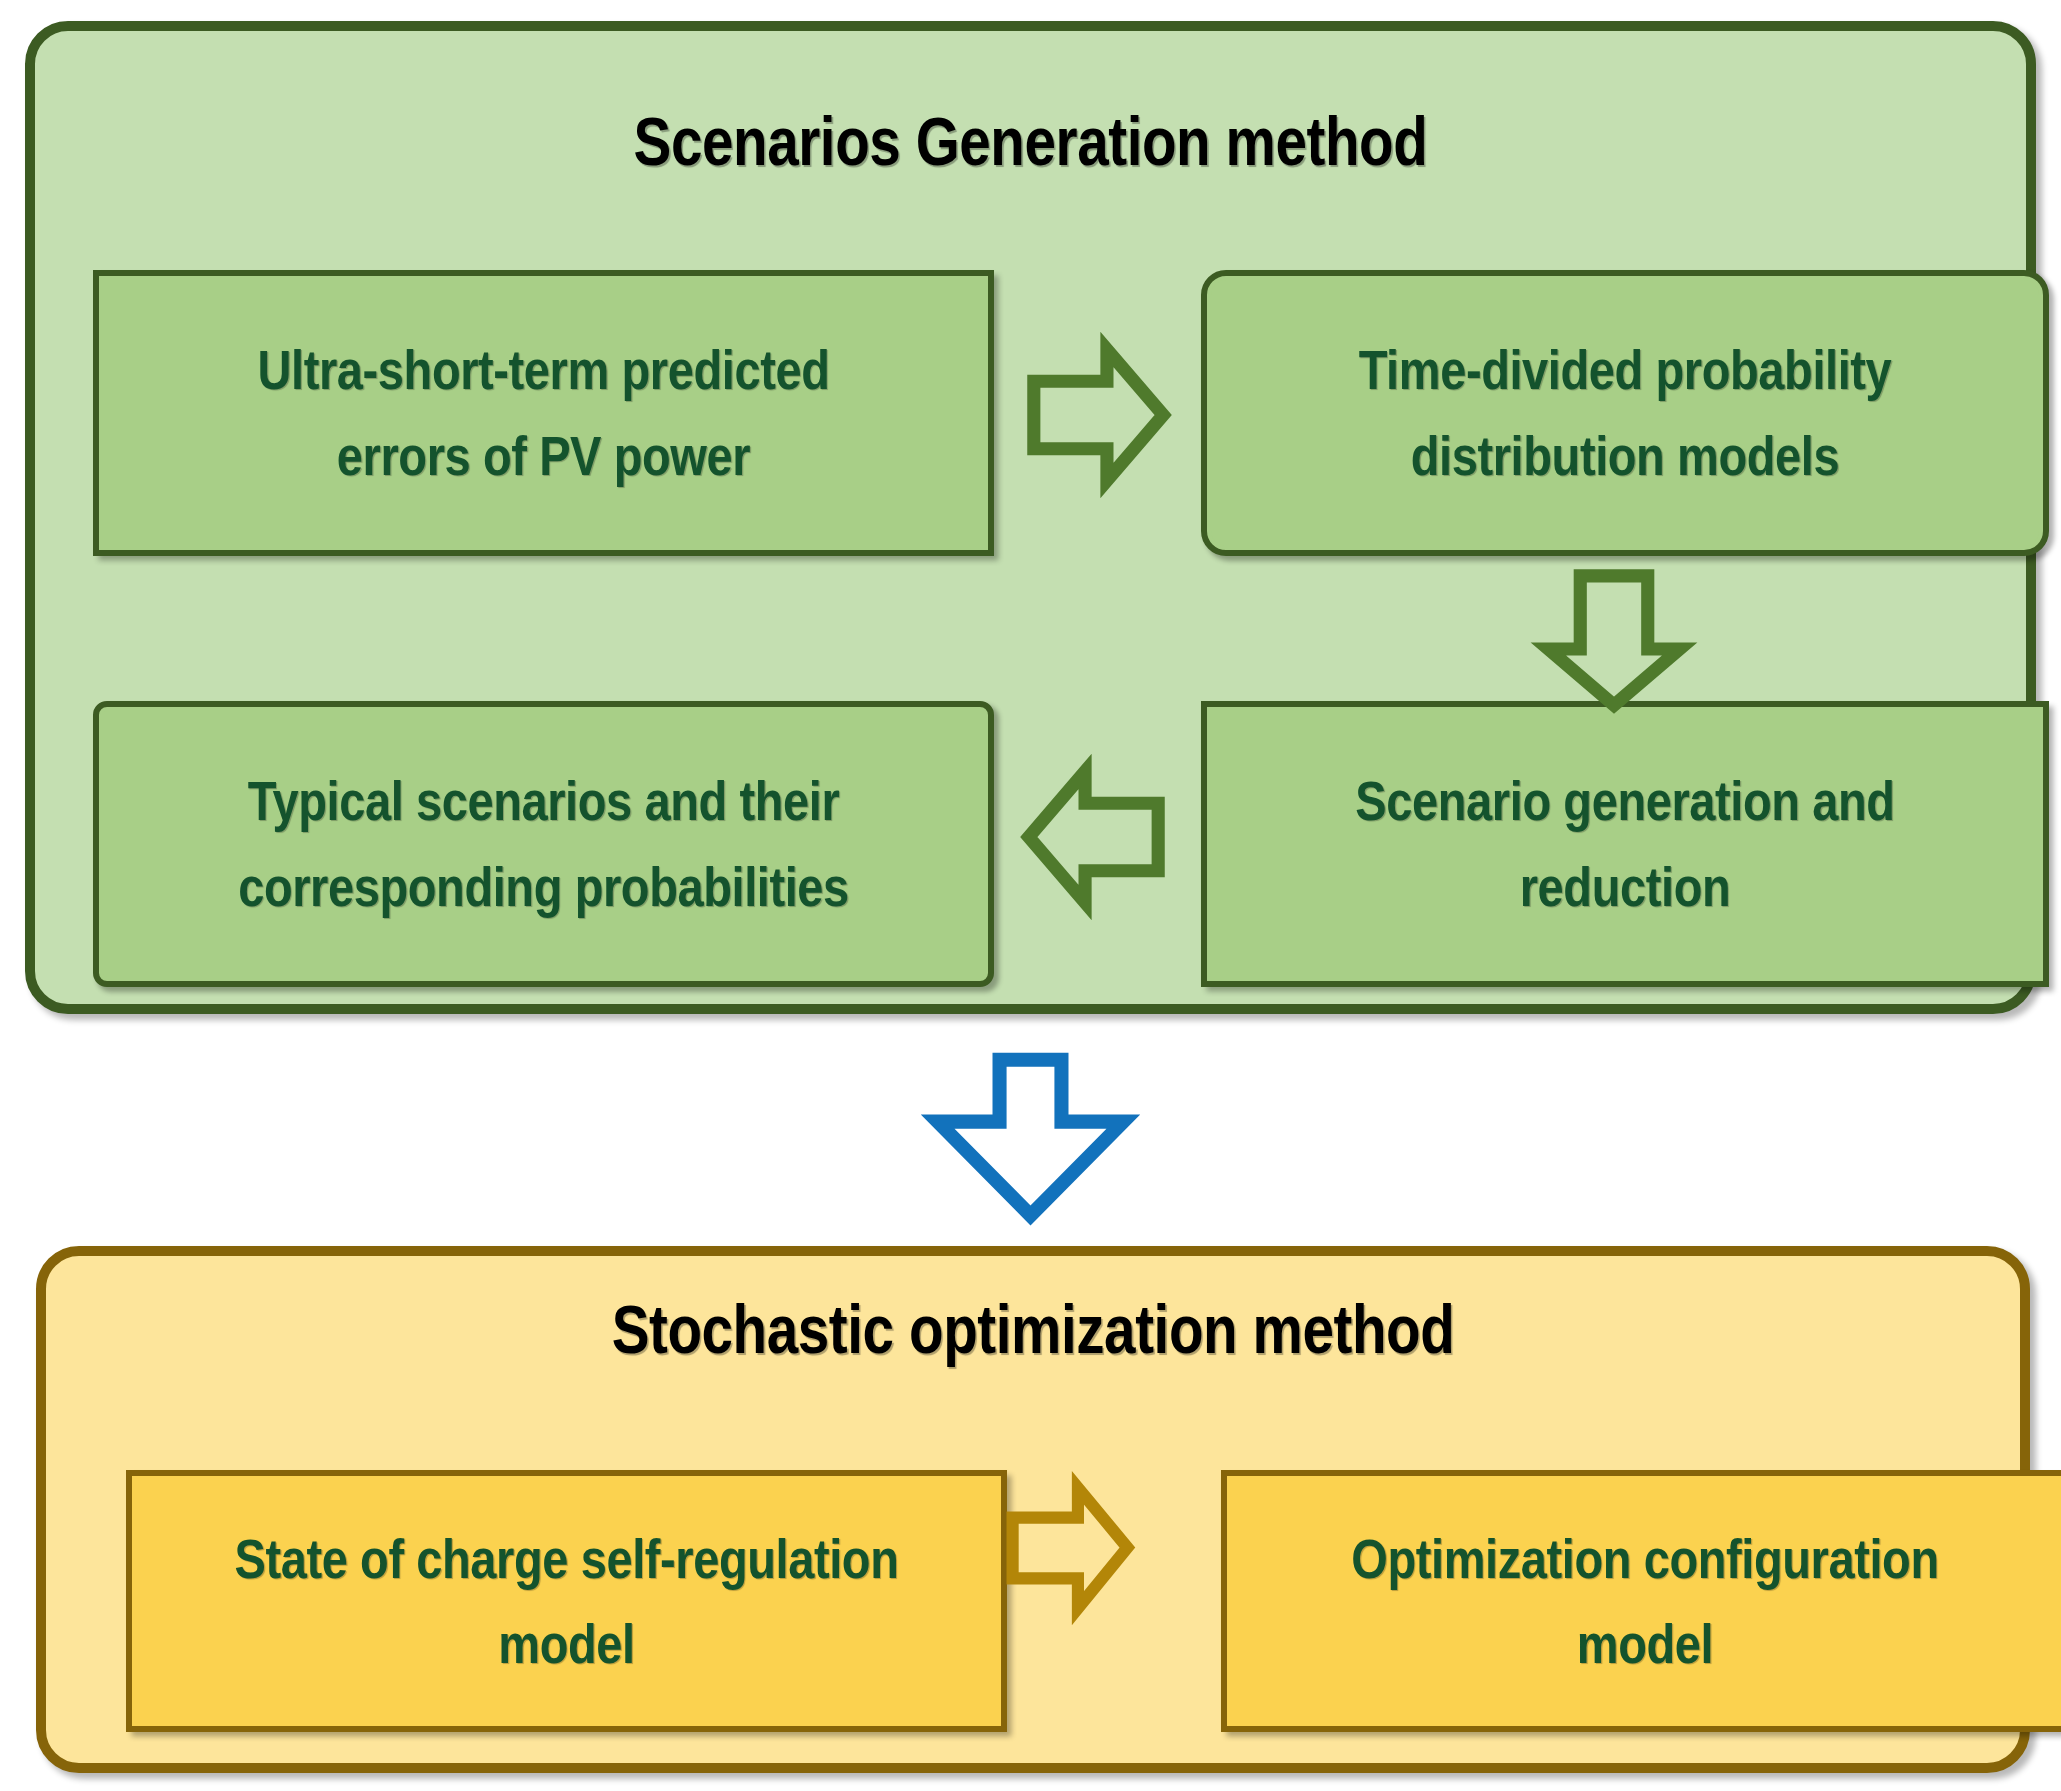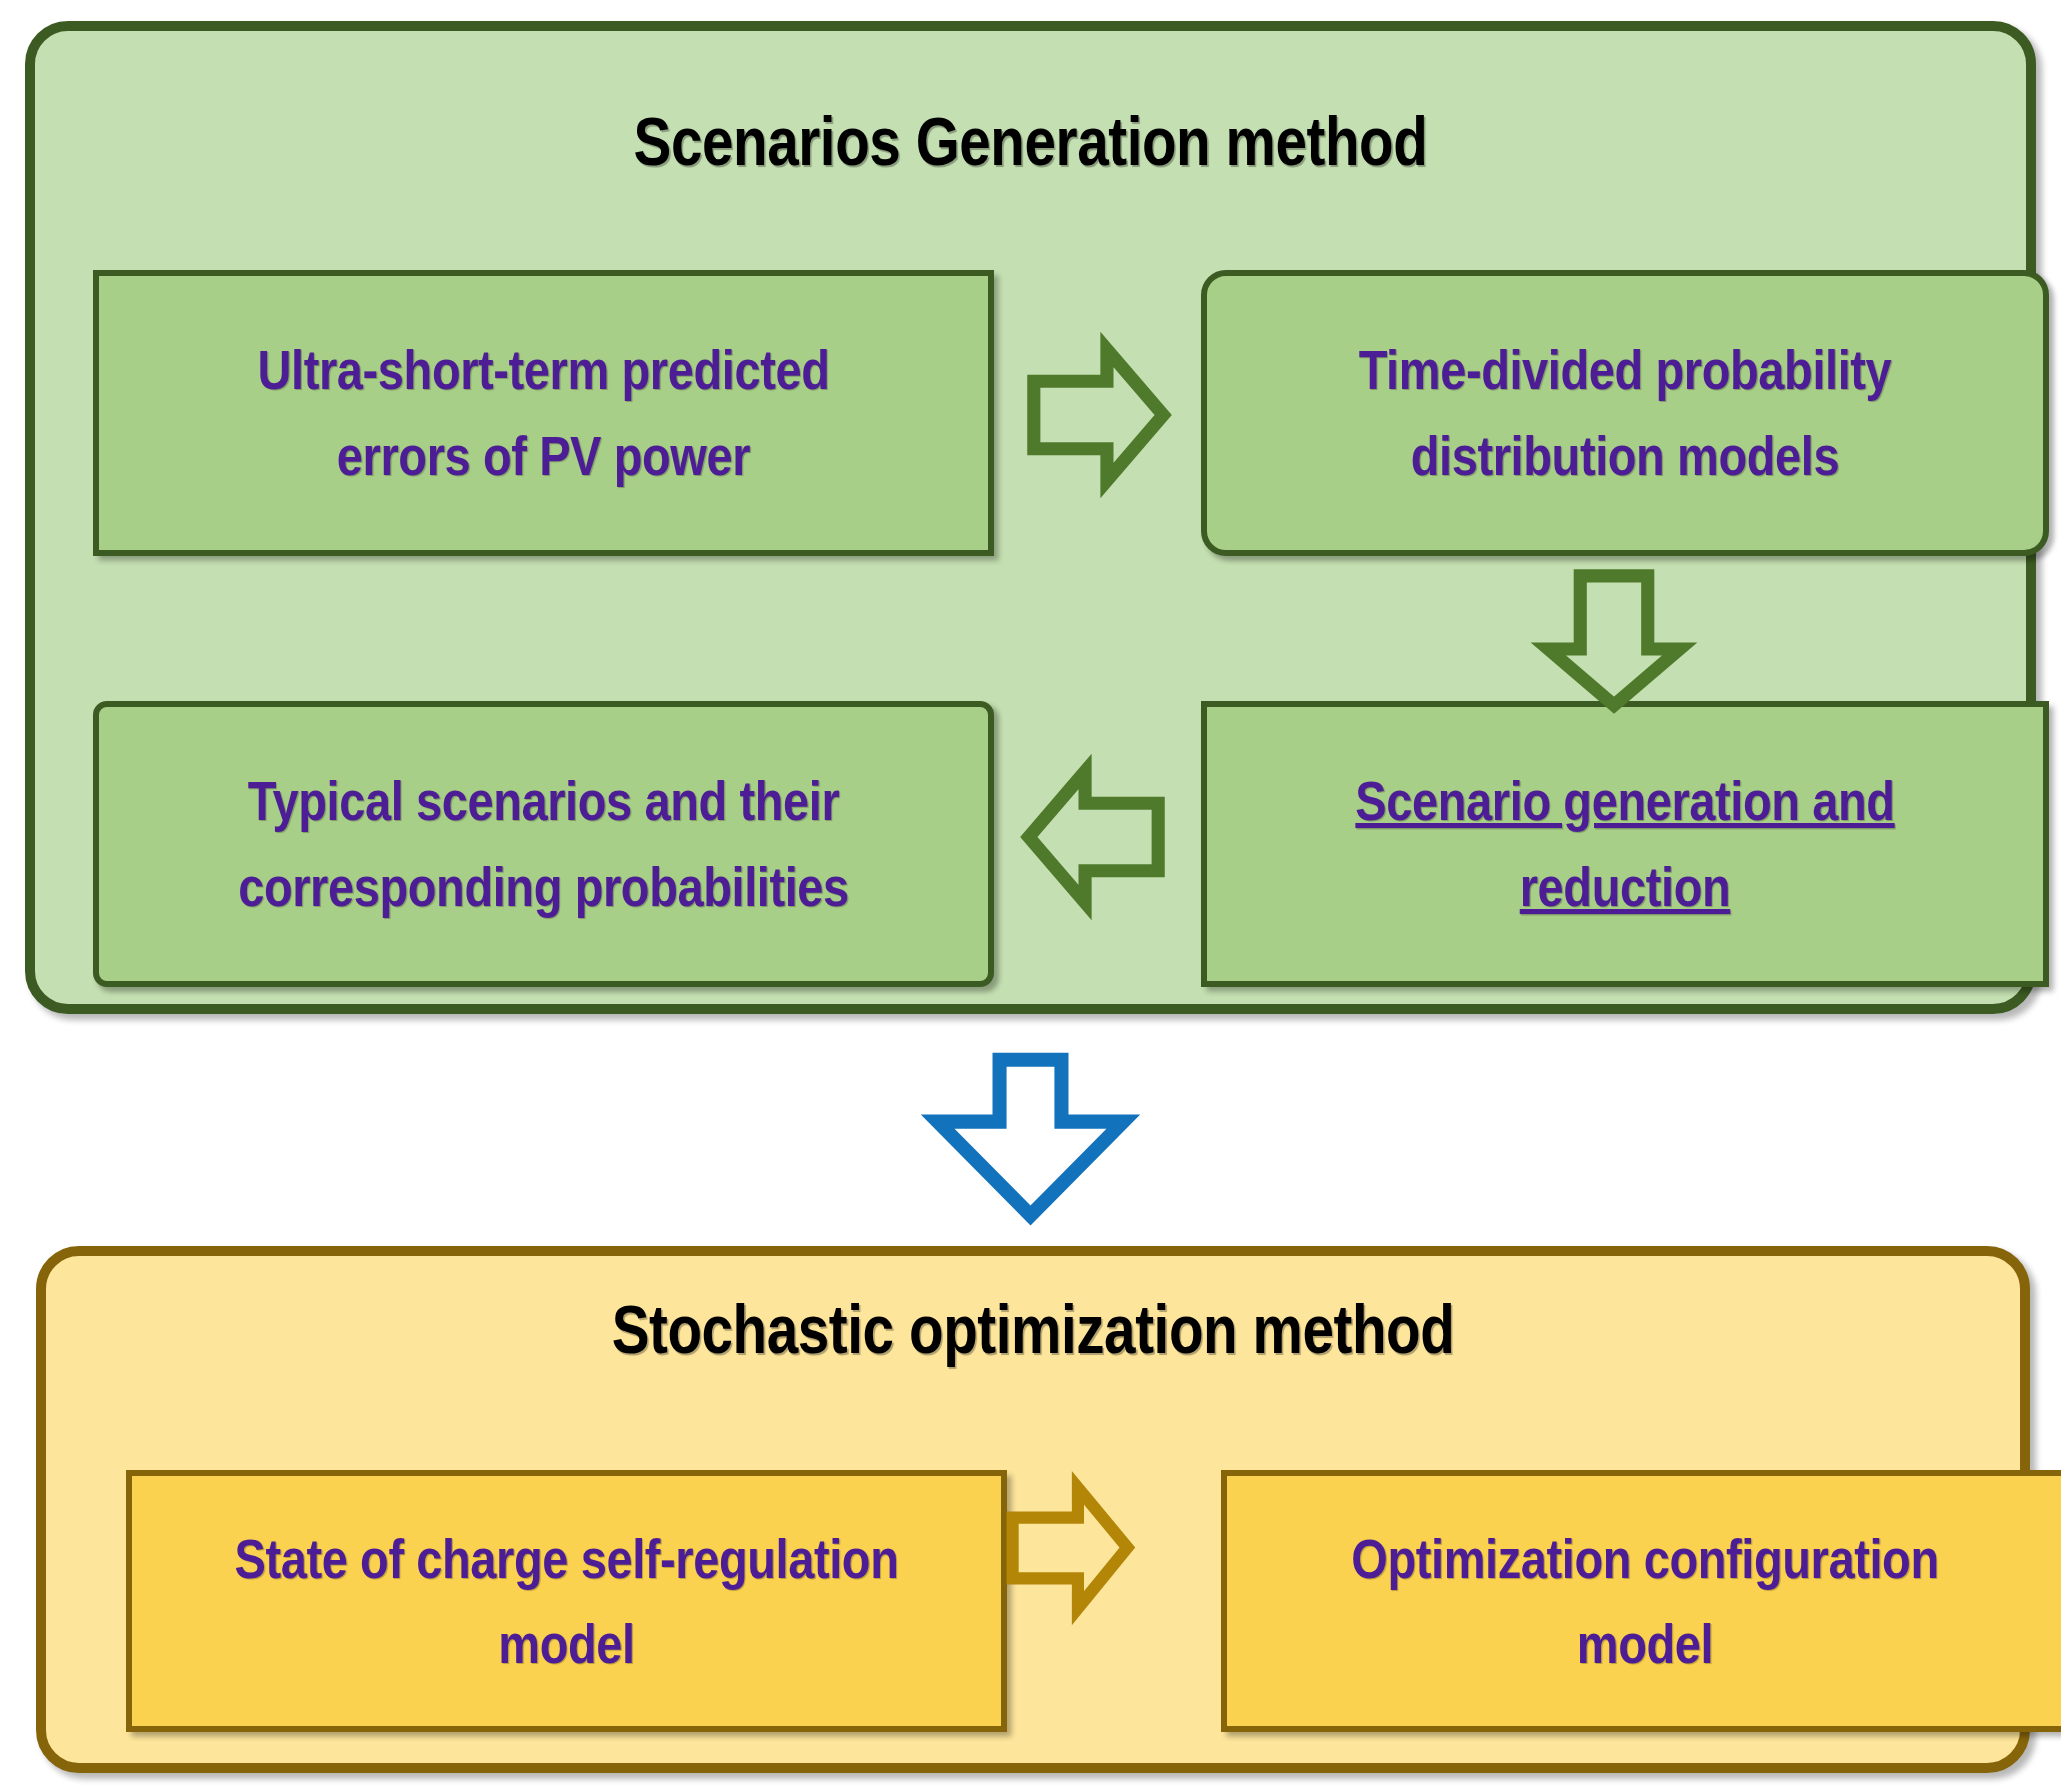--- a/index.html
+++ b/index.html
@@ -72,21 +72,21 @@
   }
 
   
   .node {
     position: absolute;
     display: flex;
     align-items: center;
     justify-content: center;
     text-align: center;
     font-weight: bold;
-    color: #4c1d95;
+    color: #14532d;
     box-shadow: 4.7px 4.7px 5.6px rgba(0,0,0,0.30);
   }
 
   .node .node-label {
     display: block;
     transform: scaleX(0.84);
     font-size: 56px;
     line-height: 1.52;
     letter-spacing: -0.5px;
     text-shadow: 1.4px 1.4px 0.9px rgba(0,0,0,0.25);
@@ -104,21 +104,21 @@
     background: #FBD24F;
     border: 6.6px solid #866409;
     outline: 3.7px solid #FBD24F;
     outline-offset: -10.3px;
   }
 
   
   #node-predicted-errors { left: 58px;  top: 239px; width: 901px;  height: 286px; }
   #node-prob-models      { left: 1166px; top: 239px; width: 848px;  height: 286px; border-radius: 25px; }
   #node-typical-scenarios{ left: 58px;  top: 670px; width: 901px;  height: 286px; border-radius: 14px; }
-  #node-scenario-gen     { left: 1166px; top: 670px; width: 848px;  height: 286px; text-decoration: underline; }
+  #node-scenario-gen     { left: 1166px; top: 670px; width: 848px;  height: 286px; }
 
   #node-soc-model        { left: 80px;  top: 214px; width: 881px;  height: 262px; }
   #node-opt-config       { left: 1175px; top: 214px; width: 848px;  height: 262px; }
 
   
   .arrow { position: absolute; }
   .arrow svg { display: block; overflow: visible; }
 
   #arrow-errors-to-models  { left: 993px; top: 309px; }
   #arrow-models-to-scengen { left: 1504px; top: 539px; }

